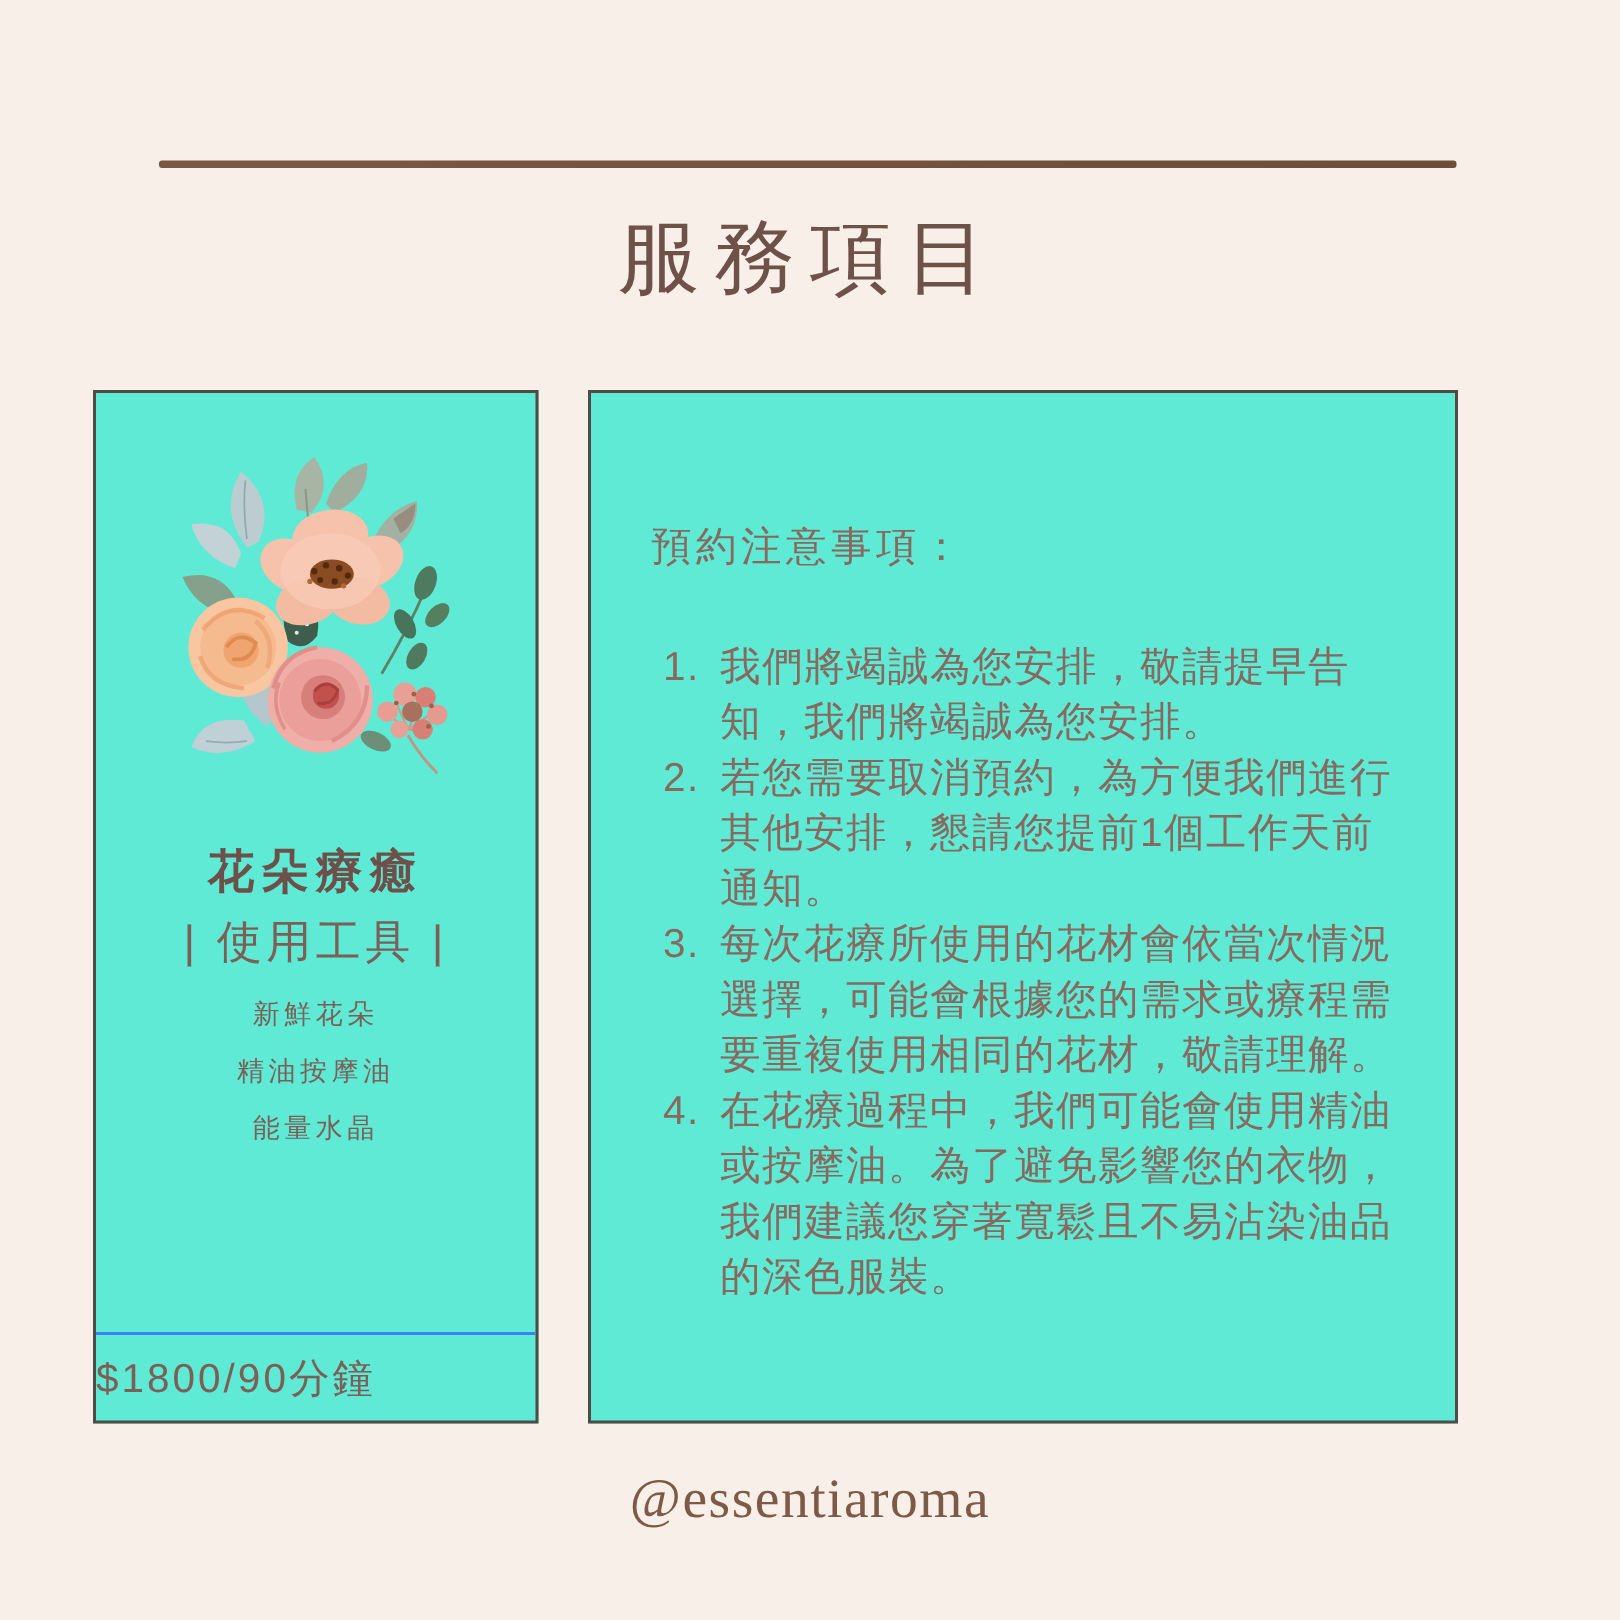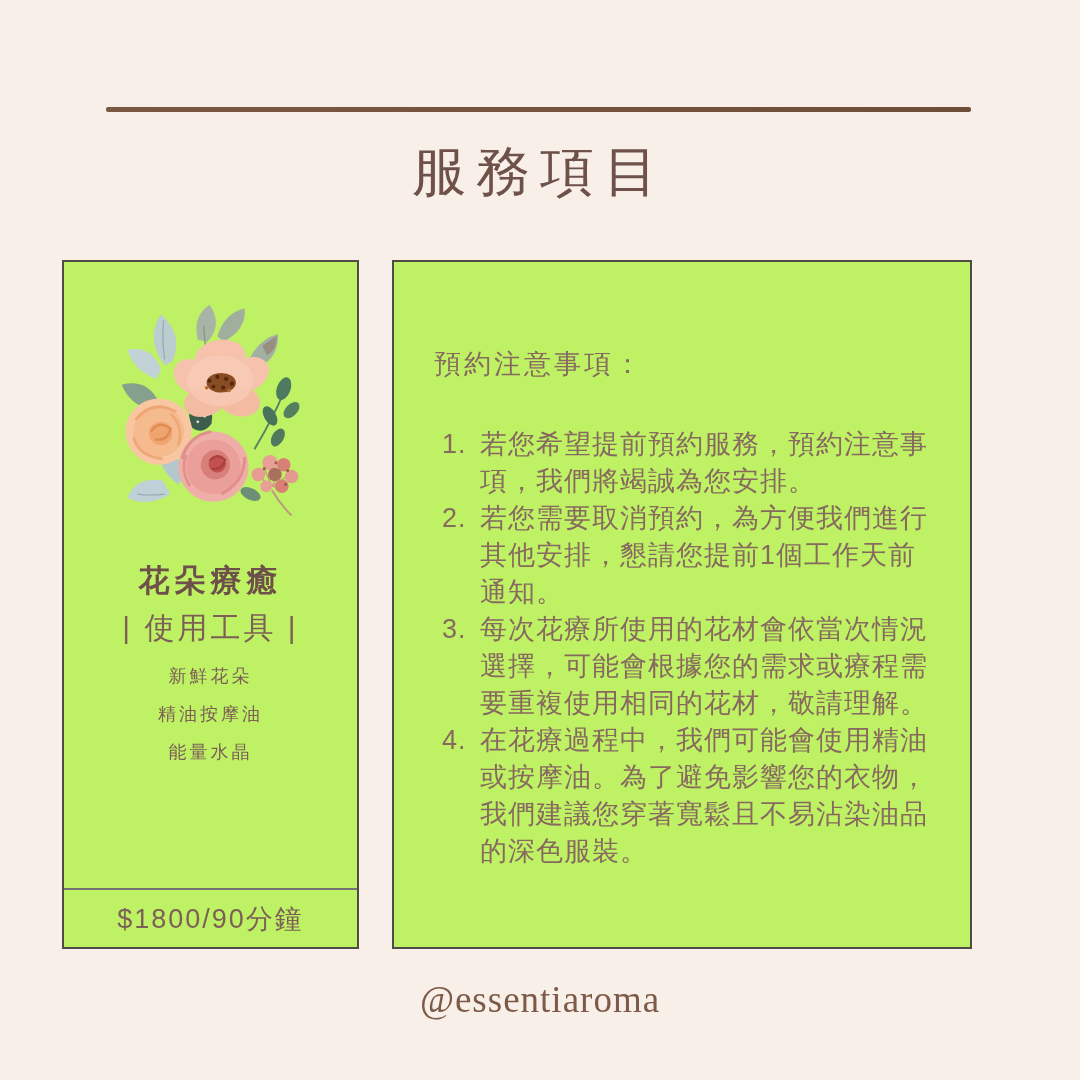--- a/index.html
+++ b/index.html
@@ -14,21 +14,21 @@
     border-radius:2px;
   }
   .title{
     position:absolute;left:0;top:136px;width:1080px;
     text-align:center;margin:0;
     font-size:54px;font-weight:400;letter-spacing:10px;
     color:#6e5149;
   }
   .card{
     position:absolute;top:260px;
-    background:#bef264;
+    background:#5eead4;
     border:2px solid #514b45;
     box-sizing:border-box;
   }
   .left-card{
     left:62px;width:297px;height:689px;
     display:flex;flex-direction:column;align-items:center;
   }
   .bouquet{margin-top:38px;}
   .service-name{
     margin-top:32px;
@@ -43,22 +43,22 @@
   .tools{
     list-style:none;margin:8px 0 0 0;padding:0;
     text-align:center;
   }
   .tools li{
     font-size:18px;letter-spacing:3px;line-height:38px;
     color:#7c5f57;
   }
   .price-box{
     position:absolute;left:0;bottom:0;width:100%;height:57px;
-    border-top:2px solid #737373;
-    display:flex;align-items:center;justify-content:center;
+    border-top:2px solid #3b82f6;
+    display:flex;align-items:center;justify-content:flex-start;
   }
   .price-box span{
     font-size:27px;letter-spacing:2px;color:#7c5f57;
   }
   .right-card{
     left:392px;width:580px;height:689px;
     padding:84px 30px 0 40px;
   }
   .notes-heading{
     font-size:27px;letter-spacing:3px;color:#87695f;
@@ -178,21 +178,21 @@
   <div class="price-box">
     <span>$1800/90分鐘</span>
   </div>
 </div>
 
 <div class="card right-card">
   <div class="notes-heading">預約注意事項：</div>
   <ol class="notes">
     <li>
       <span class="num">1.</span>
-      <span class="txt">若您希望提前預約服務，預約注意事項，我們將竭誠為您安排。</span>
+      <span class="txt">我們將竭誠為您安排，敬請提早告知，我們將竭誠為您安排。</span>
     </li>
     <li>
       <span class="num">2.</span>
       <span class="txt">若您需要取消預約，為方便我們進行其他安排，懇請您提前1個工作天前通知。</span>
     </li>
     <li>
       <span class="num">3.</span>
       <span class="txt">每次花療所使用的花材會依當次情況選擇，可能會根據您的需求或療程需要重複使用相同的花材，敬請理解。</span>
     </li>
     <li>

